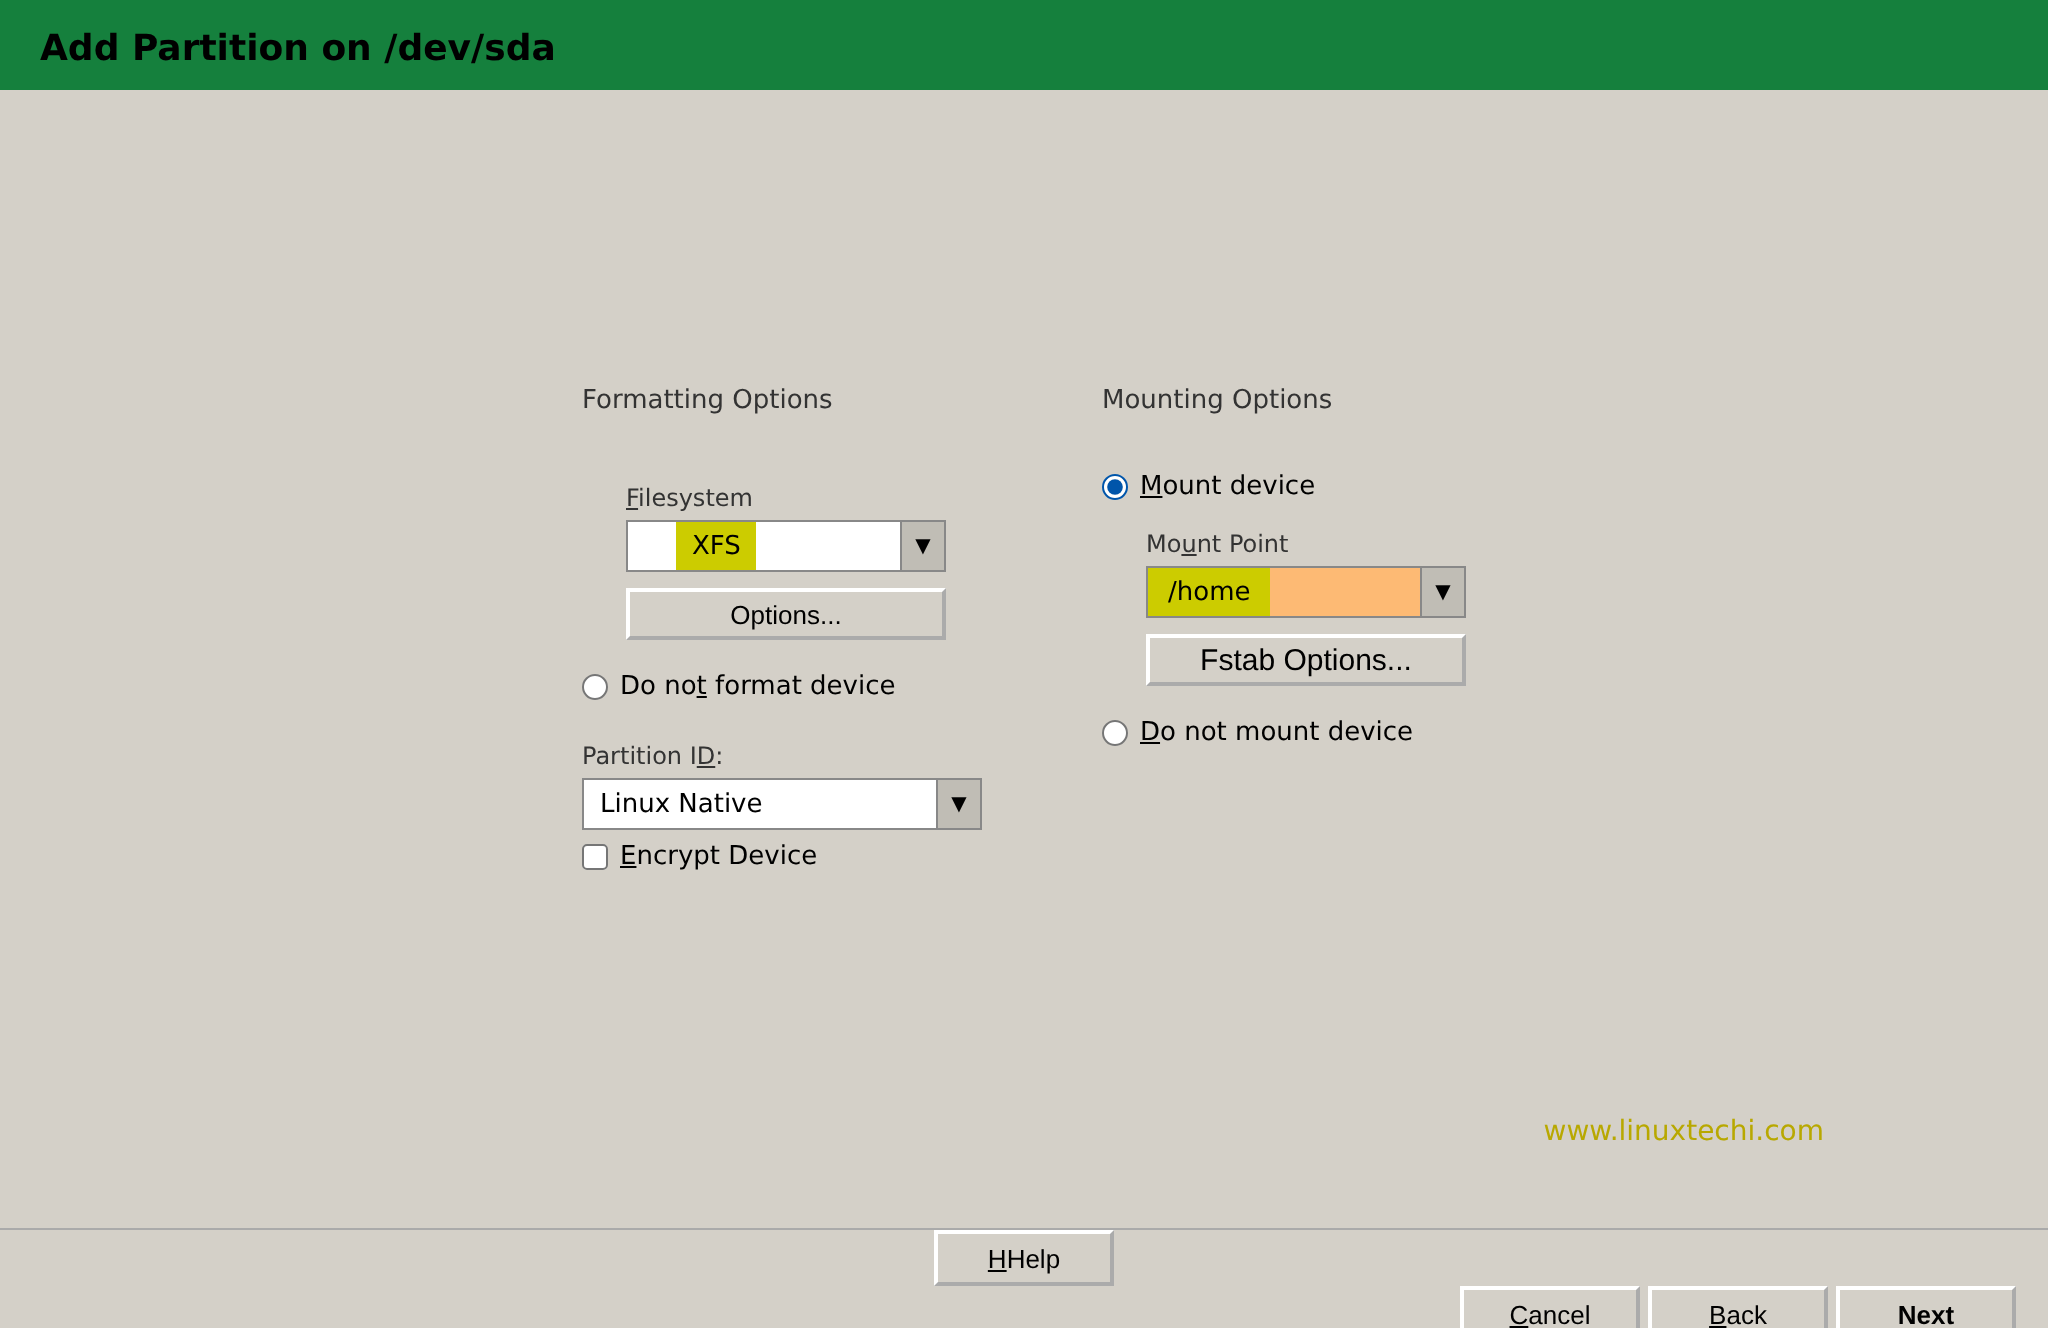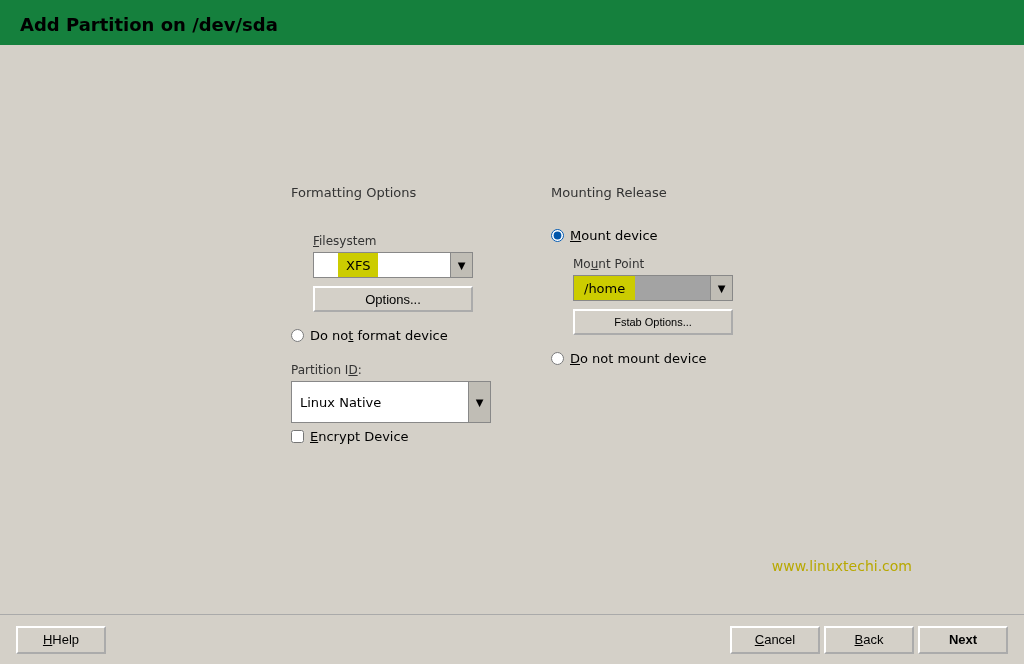--- a/index.html
+++ b/index.html
@@ -113,21 +113,21 @@
       cursor: pointer;
       margin-top: 8px;
     }
     .partition-id-section {
       margin-top: 20px;
     }
     .partition-dropdown {
       display: flex;
       align-items: center;
       width: 200px;
-      height: 42px;
+      height: 26px;
       background: #fff;
       border: 1px solid #888;
       cursor: pointer;
     }
     .partition-dropdown-label {
       flex: 1;
       padding: 2px 8px;
       font-size: 13px;
     }
     .encrypt-section {
@@ -140,57 +140,58 @@
       cursor: pointer;
     }
     
     .mount-section {
       margin-top: 0;
     }
     .mount-point-dropdown {
       display: flex;
       width: 160px;
       height: 26px;
-      background: #a3a3a3;
+      background: #fdba74;
       border: 1px solid #888;
       cursor: pointer;
     }
     .mount-label {
       background: #cccc00;
       color: #000;
       padding: 2px 10px;
       font-size: 13px;
       height: 100%;
       display: flex;
       align-items: center;
     }
     .fstab-btn {
       display: block;
       width: 160px;
       height: 26px;
       background: #d4d0c8;
       border: 2px outset #fff;
-      font-size: 11px;
+      font-size: 15px;
       cursor: pointer;
       margin-top: 8px;
     }
     .watermark {
       position: absolute;
       bottom: 40px;
       right: 112px;
       color: #b8a800;
       font-size: 14px;
     }
     .bottom-bar {
       height: 50px;
       background: #d4d0c8;
       border-top: 1px solid #aaa;
       display: flex;
       align-items: center;
       padding: 0 16px;
+      flex-direction: column;
     }
     .bottom-left {
       display: flex;
       gap: 4px;
     }
     .bottom-right {
       margin-left: auto;
       display: flex;
       gap: 4px;
     }
@@ -255,21 +256,21 @@
 
       <div class="encrypt-section">
         <input type="checkbox" id="encrypt" style="">
         <label for="encrypt">
           <span class="underline-letter">E</span>ncrypt Device
         </label>
       </div>
     </div>
 
     <div class="mount-section">
-      <div class="section-label">Mounting Release</div>
+      <div class="section-label">Mounting Options</div>
 
       <div class="radio-group">
 
         <div class="radio-row">
           <input type="radio" name="mount" id="mount_yes" checked="" style="">
           <label for="mount_yes">
             <span class="underline-letter">M</span>ount device
           </label>
         </div>
 

